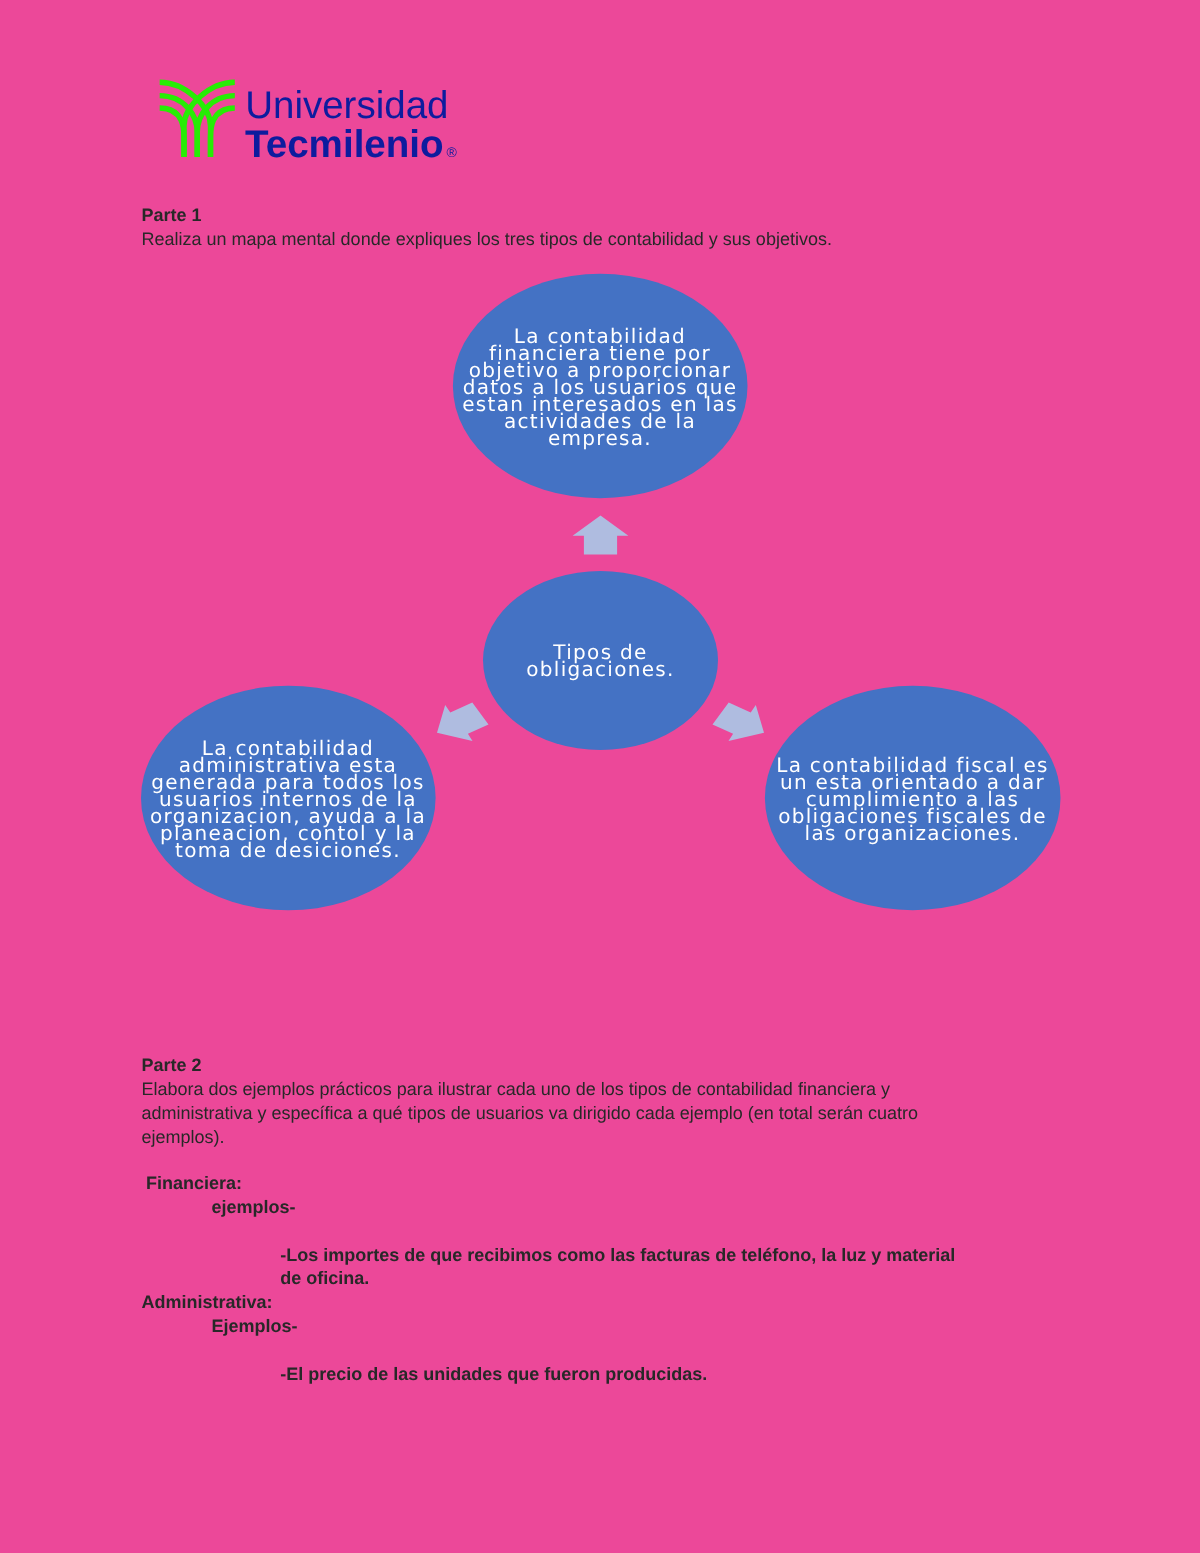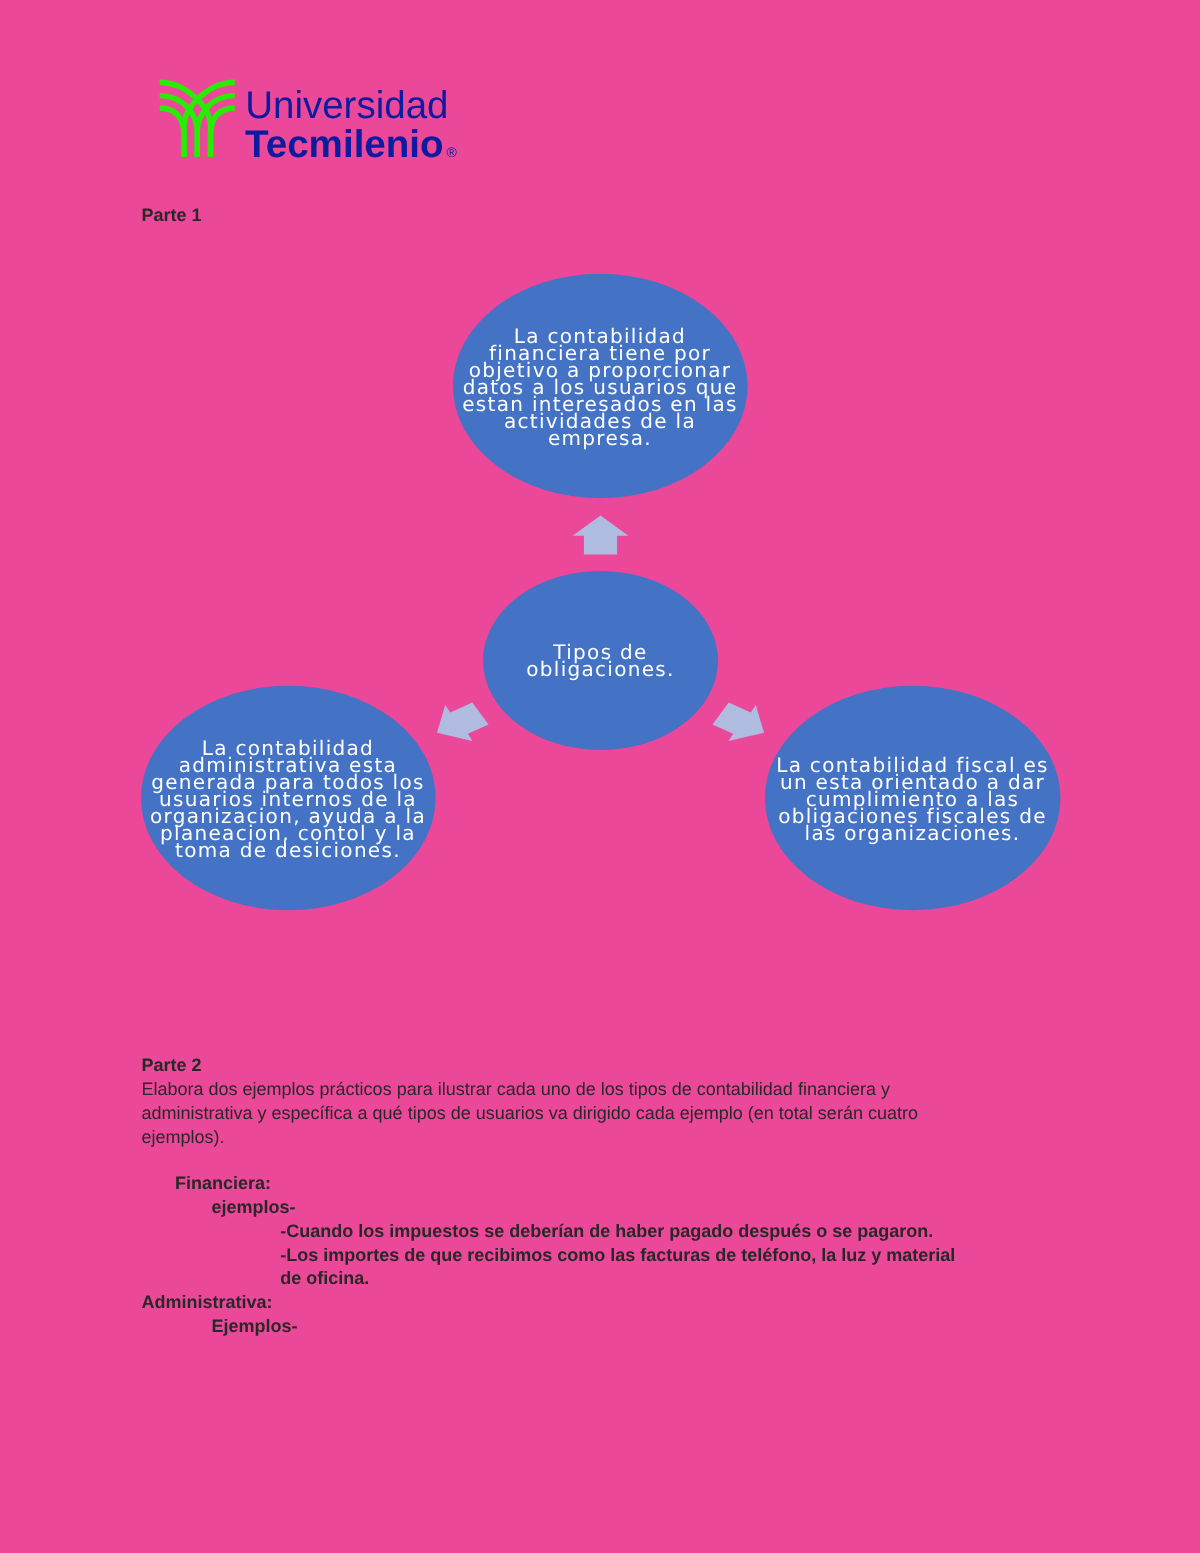--- a/index.html
+++ b/index.html
@@ -48,20 +48,21 @@
       </g>
     </svg>
     <svg class="logo-word" viewBox="0 0 215 92">
       <text x="0.2" y="43.2" font-family="Liberation Sans, sans-serif" font-size="38.5" fill="#0D1C9E">Universidad</text>
       <text x="0.0" y="82.0" font-family="Liberation Sans, sans-serif" font-size="38.6" font-weight="bold" fill="#0D1C9E">Tecmilenio</text>
       <text x="201.5" y="82.0" font-family="Liberation Sans, sans-serif" font-size="14" fill="#0D1C9E">®</text>
     </svg>
   </div>
 
   <div class="tx bold" style="left:141.5px;top:202.5px;">Parte 1</div>
+  <div class="tx" style="left:141.5px;top:226.6px;">Realiza un mapa mental donde expliques los tres tipos de contabilidad y sus objetivos.</div>
 
   <div class="diagram">
     <svg class="diag-svg" viewBox="0 0 1200 660">
 
       <g fill="#AFBCE0">
         <polygon points="600.5,253.6 628.4,273.7 617.1,273.7 617.1,292.6 583.9,292.6 583.9,273.7 572.6,273.7"></polygon>
         <polygon points="437.0,470.7 445.2,443.0 450.3,450.4 472.3,440.4 488.5,462.4 467.9,471.7 472.5,478.9"></polygon>
         <polygon points="728.5,478.9 733.1,471.7 712.5,462.4 728.7,440.4 750.7,450.4 755.8,443.0 764.0,470.7"></polygon>
       </g>
 
@@ -110,21 +111,21 @@
           <span class="bline">las organizaciones.</span>
         </span>
     </div>
   </div>
 
   <div class="tx bold" style="left:141.5px;top:1052.6px;">Parte 2</div>
   <div class="tx" style="left:141.5px;top:1100.8px;">administrativa y específica a qué tipos de usuarios va dirigido cada ejemplo (en total serán cuatro</div>
   <div class="tx" style="left:141.5px;top:1076.7px;">Elabora dos ejemplos prácticos para ilustrar cada uno de los tipos de contabilidad financiera y</div>
   <div class="tx" style="left:141.5px;top:1124.9px;">ejemplos).</div>
 
-  <div class="tx bold" style="left:159px;top:1170.9px;padding-left:16px;">Financiera:</div>
+  <div class="tx bold" style="left:130px;top:1170.9px;padding-left:16px;">Financiera:</div>
   <div class="tx bold" style="left:211.5px;top:1194.8px;">ejemplos-</div>
-  <div class="tx bold" style="left:280.2px;top:1218.7px;">-Cuando los impuestos se deberían de haber pagado después o se pagaron.</div>
   <div class="tx bold" style="left:280.2px;top:1242.5px;">-Los importes de que recibimos como las facturas de teléfono, la luz y material</div>
   <div class="tx bold" style="left:280.2px;top:1266.4px;">de oficina.</div>
   <div class="tx bold" style="left:141.5px;top:1290.3px;">Administrativa:</div>
   <div class="tx bold" style="left:211.5px;top:1313.8px;">Ejemplos-</div>
+  <div class="tx bold" style="left:280.2px;top:1361.5px;">-El precio de las unidades que fueron producidas.</div>
 
 </div>
 
 </body></html>

